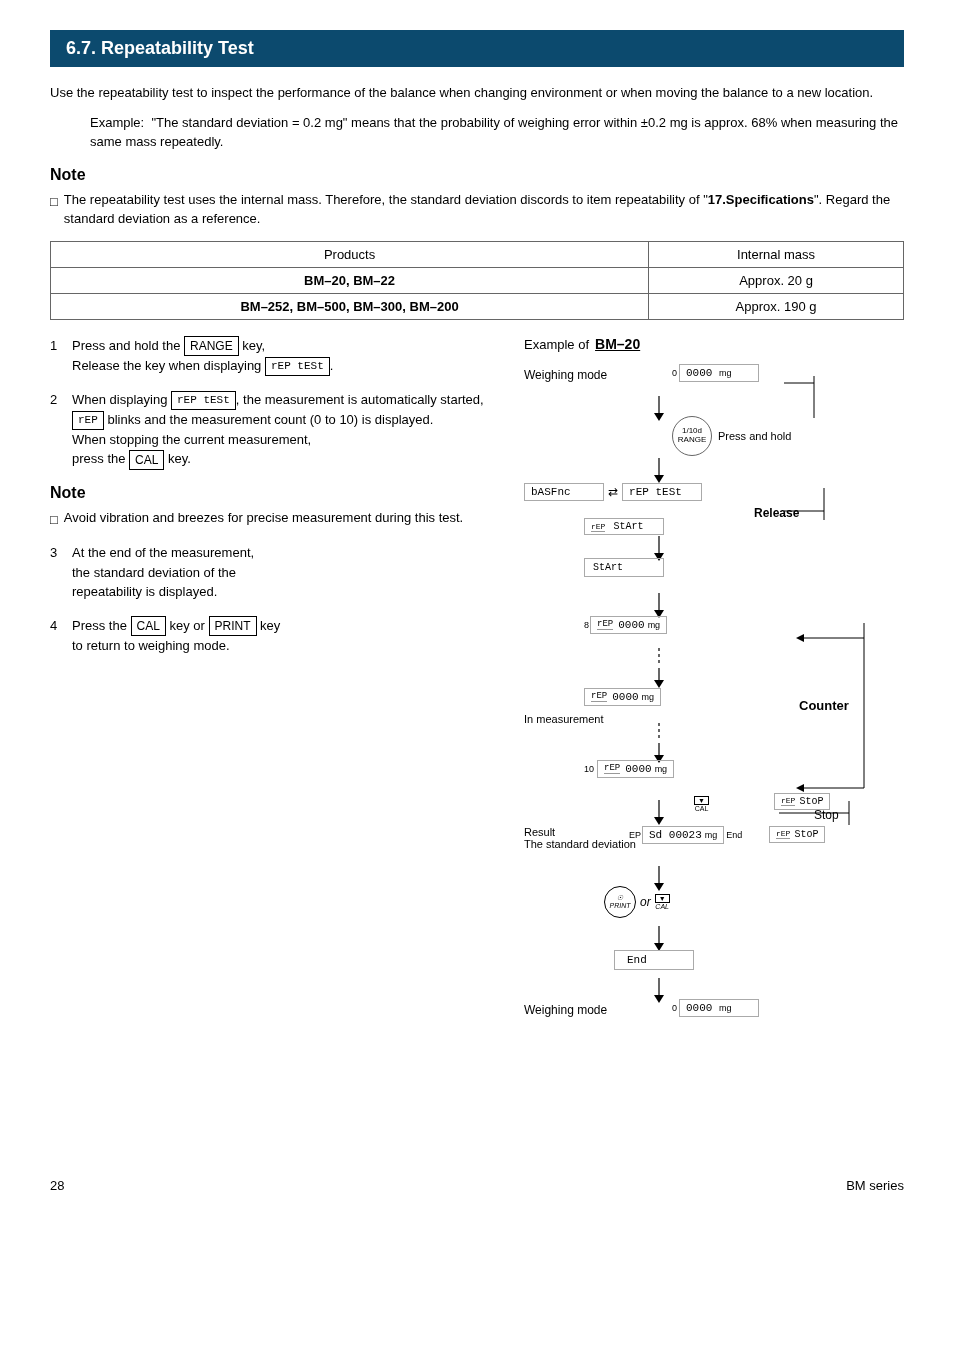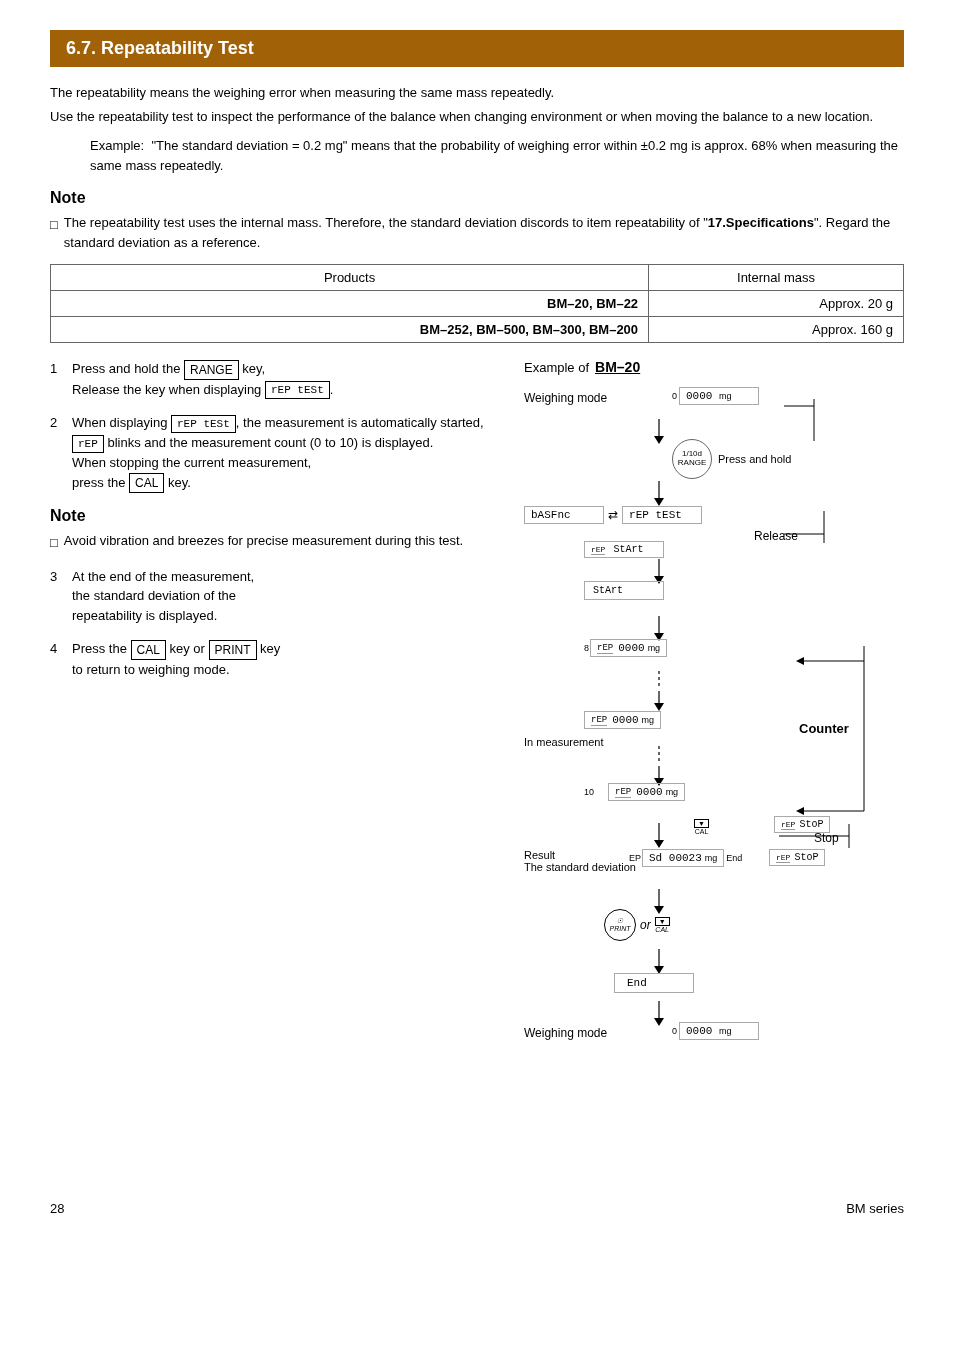--- a/index.html
+++ b/index.html
@@ -8,21 +8,21 @@
       font-size: 13px;
       background: #fff;
       color: #000;
       width: 954px;
       min-height: 1350px;
       padding: 30px 50px 30px 50px;
     }
 
     
     .section-header {
-      background: #a16207;
+      background: #0c4a6e;
       color: #fff;
       padding: 8px 16px;
       font-size: 18px;
       font-weight: bold;
       margin-bottom: 16px;
     }
 
     .main-content {
       display: flex;
       gap: 0;
@@ -63,21 +63,21 @@
 
     
     .product-table {
       border-collapse: collapse;
       width: 100%;
       margin: 12px 0;
     }
     .product-table th, .product-table td {
       border: 1px solid #666;
       padding: 5px 10px;
-      text-align: right;
+      text-align: center;
     }
     .product-table th {
       font-weight: normal;
       text-align: center;
     }
     .product-table td.product-name {
       font-weight: bold;
     }
 
     
@@ -187,21 +187,20 @@
     }
   </style>
 </head>
 <body>
 
 <div class="section-header">
   <span>6.7.   Repeatability Test</span>
 </div>
 
 <div>
-  <p>The repeatability means the weighing error when measuring the same mass repeatedly.</p>
   <p>Use the repeatability test to inspect the performance of the balance when changing environment or when moving the balance to a new location.</p>
 </div>
 
 <div style="margin-top:10px; margin-left:40px;">
   <p>
     <span>Example:</span>&nbsp;
     <span>"The standard deviation = 0.2 mg" means that the probability of weighing error within ±0.2 mg is approx. 68% when measuring the same mass repeatedly.</span>
   </p>
 </div>
 
@@ -222,21 +221,21 @@
       <th>Internal mass</th>
     </tr>
   </thead>
   <tbody>
     <tr>
       <td class="product-name">BM–20, BM–22</td>
       <td>Approx.   20 g</td>
     </tr>
     <tr>
       <td class="product-name">BM–252, BM–500, BM–300, BM–200</td>
-      <td>Approx.  160 g</td>
+      <td>Approx.  190 g</td>
     </tr>
   </tbody>
 </table>
 
 <div class="main-content" style="margin-top:16px;">
 
   <div class="left-col">
 
     <div class="step-block">
       <span class="step-num">1</span>
@@ -369,21 +368,21 @@
           <span style="font-size:11px; margin-left:6px;">Press and hold</span>
         </div>
 
         <div class="flow-item" style="top:125px; left:0;">
           <span class="display-panel">bASFnc</span>
           <span style="margin: 0 4px; font-size:12px;">⇄</span>
           <span class="display-panel">rEP tESt</span>
         </div>
 
         <div class="flow-item" style="top:148px; left:230px;">
-          <span style="font-size:12px;">Release</span>
+          <span style="font-size:12px;font-weight:bold;">Release</span>
         </div>
 
         <div class="flow-item" style="top:160px; left:60px;">
           <span class="display-panel" style="font-size:10px;"><span style="font-size:8px; border-bottom:1px solid #999; margin-right:2px;">rEP</span> StArt</span>
         </div>
 
         <div class="flow-item" style="top:200px; left:60px;">
           <span class="display-panel" style="font-size:10px; padding:3px 8px;">StArt</span>
         </div>
 
@@ -400,21 +399,21 @@
         </div>
 
         <div class="flow-item" style="top:330px; left:60px;">
           <span class="display-panel-wide">
             <span style="font-size:9px; border-bottom:1px solid #999; margin-right:2px;">rEP</span>
             0000 <span style="font-size:9px; font-family:Arial;">mg</span>
           </span>
         </div>
 
         <div class="flow-item" style="top:402px; left:60px;">
-          <span style="font-size:9px; vertical-align:super; margin-right:14px;">10</span>
+          <span style="font-size:9px; vertical-align:super; margin-right:3px;">10</span>
           <span class="display-panel-wide">
             <span style="font-size:9px; border-bottom:1px solid #999; margin-right:2px;">rEP</span>
             0000 <span style="font-size:9px; font-family:Arial;">mg</span>
           </span>
         </div>
 
         <div class="flow-item" style="top:340px; left:275px;justify-content:center;">
           <span style="font-size:13px; font-weight:bold;">Counter</span>
         </div>
 

